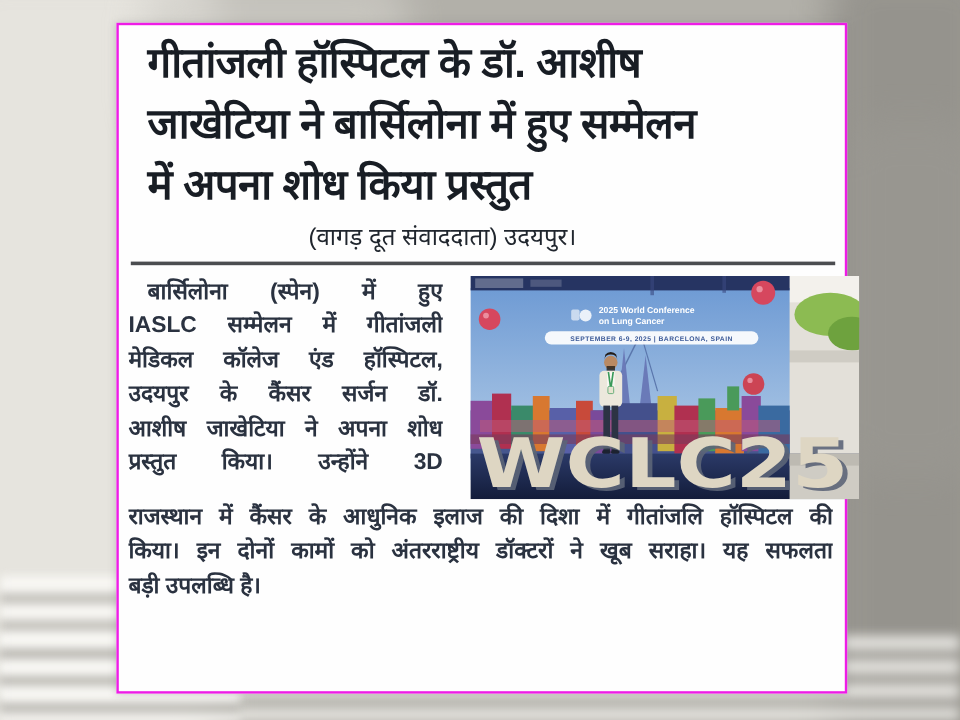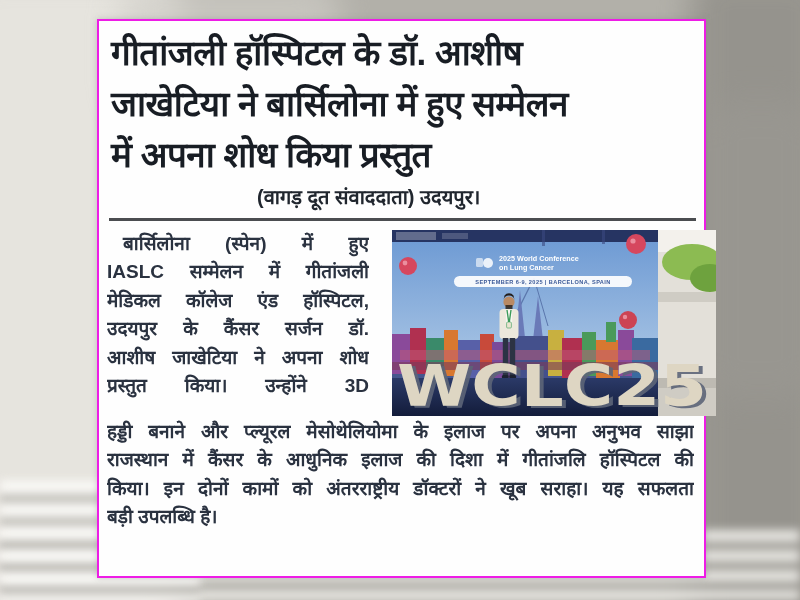--- a/index.html
+++ b/index.html
@@ -25,28 +25,28 @@
     background:repeating-linear-gradient(180deg, rgba(250,249,246,.9) 0 14px, rgba(170,168,162,.6) 14px 23px);
     filter:blur(4px);
   }
 
   
   .clip {
     position:absolute; left:97px; top:19px; width:609px; height:559px;
     background:#fefefe; border:2px solid #ee1ce6; box-sizing:border-box;
     box-shadow:0 0 6px rgba(120,120,120,.35);
   }
-  .headline { padding:6px 10px 0 12px; }
+  .headline { padding:6px 10px 0 24px; }
   .headline-line {
     font-size:35px; font-weight:bold; line-height:51px;
     color:#181d24; letter-spacing:-0.5px; white-space:nowrap;
   }
   .byline {
     margin-top:3px; padding-left:158px;
-    font-size:20px; font-weight:bold; color:#20262e;
+    font-size:20px; font-weight:normal; color:#20262e;
   }
   .rule { margin:8px 8px 0 10px; border-top:3px solid #4b4d50; }
 
   .cols { display:flex; gap:23px; padding:9px 8px 0 8px; align-items:flex-start; }
   .column-text { width:262px; flex:none; }
   .body-line {
     font-size:19px; line-height:28.4px; font-weight:600; color:#2a3240;
     text-align:justify; text-align-last:justify; overflow:hidden; white-space:nowrap;
   }
   .column-text .body-line:first-child { text-indent:16px; }
@@ -176,18 +176,17 @@
 
         <g font-family="'DejaVu Sans', sans-serif" font-weight="bold">
           <text x="9" y="178" font-size="57" fill="#5d6578" opacity=".9" textLength="310" lengthAdjust="spacingAndGlyphs">WCLC25</text>
           <text x="5" y="176" font-size="57" fill="#ded6c3" textLength="310" lengthAdjust="spacingAndGlyphs">WCLC25</text>
         </g>
       </svg>
     </div>
   </div>
 
   <div class="full-text">
-      <div class="body-line">हड्डी बनाने और प्ल्यूरल मेसोथेलियोमा के इलाज पर अपना अनुभव साझा</div>
       <div class="body-line">राजस्थान में कैंसर के आधुनिक इलाज की दिशा में गीतांजलि हॉस्पिटल की</div>
       <div class="body-line">किया। इन दोनों कामों को अंतरराष्ट्रीय डॉक्टरों ने खूब सराहा। यह सफलता</div>
       <div class="body-line">बड़ी उपलब्धि है।</div>
     </div>
 </div>
 
 </body></html>

